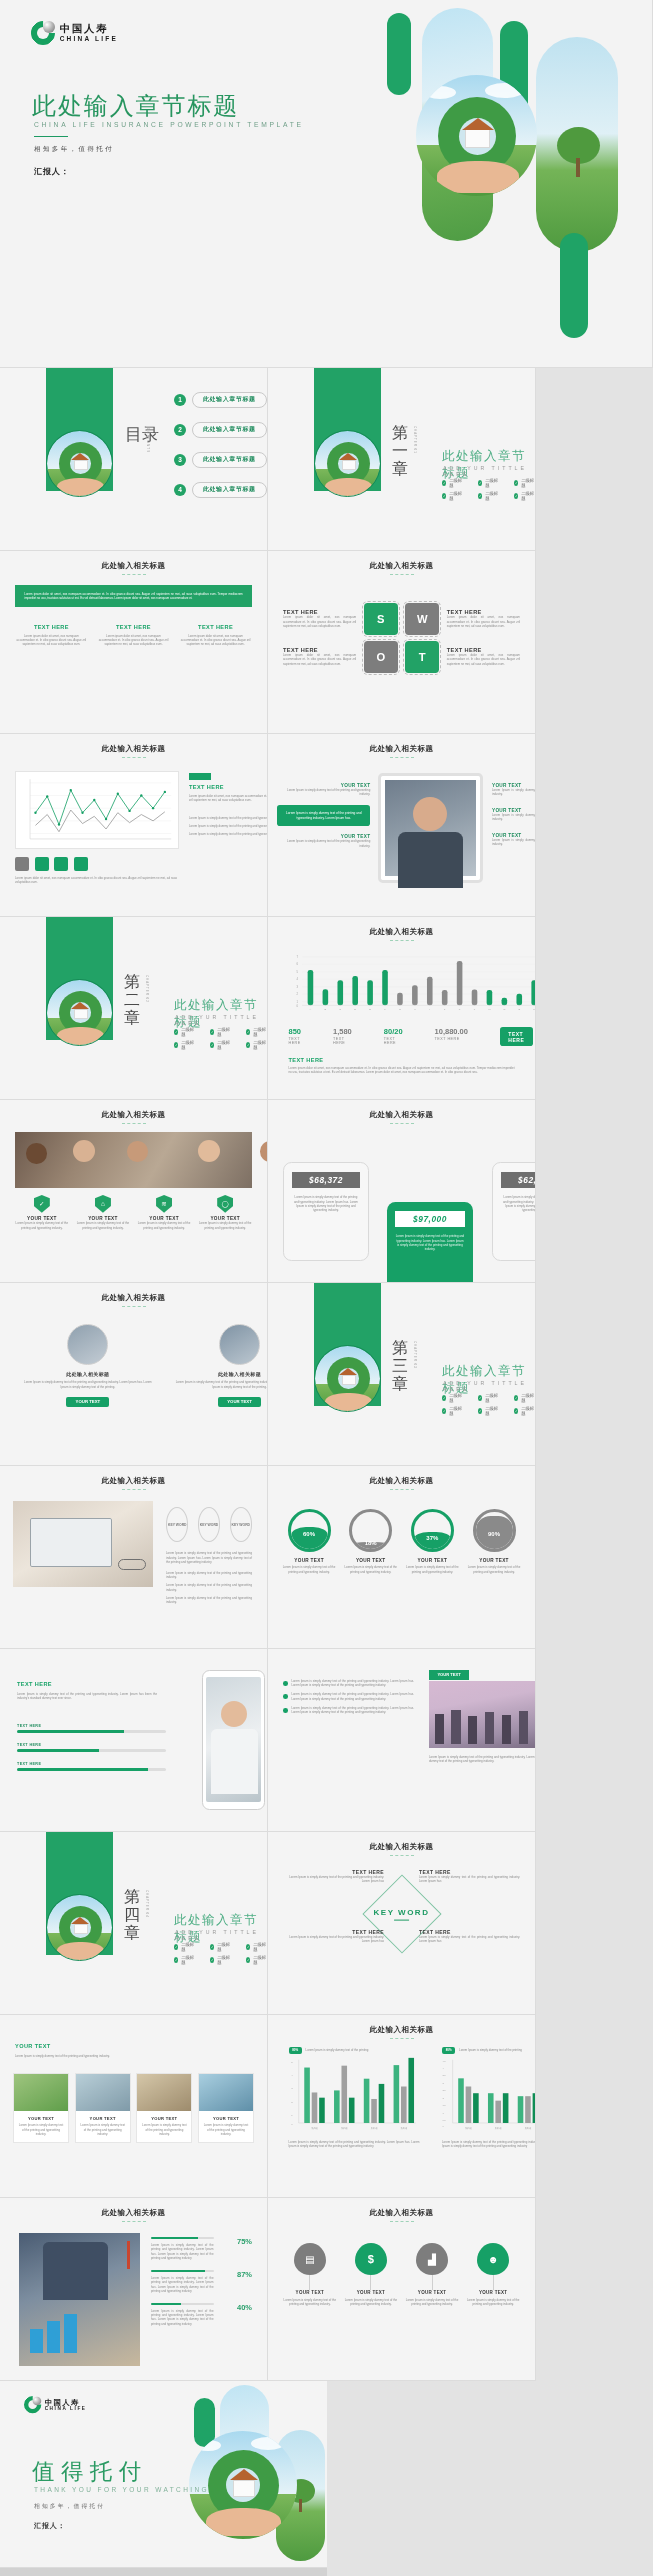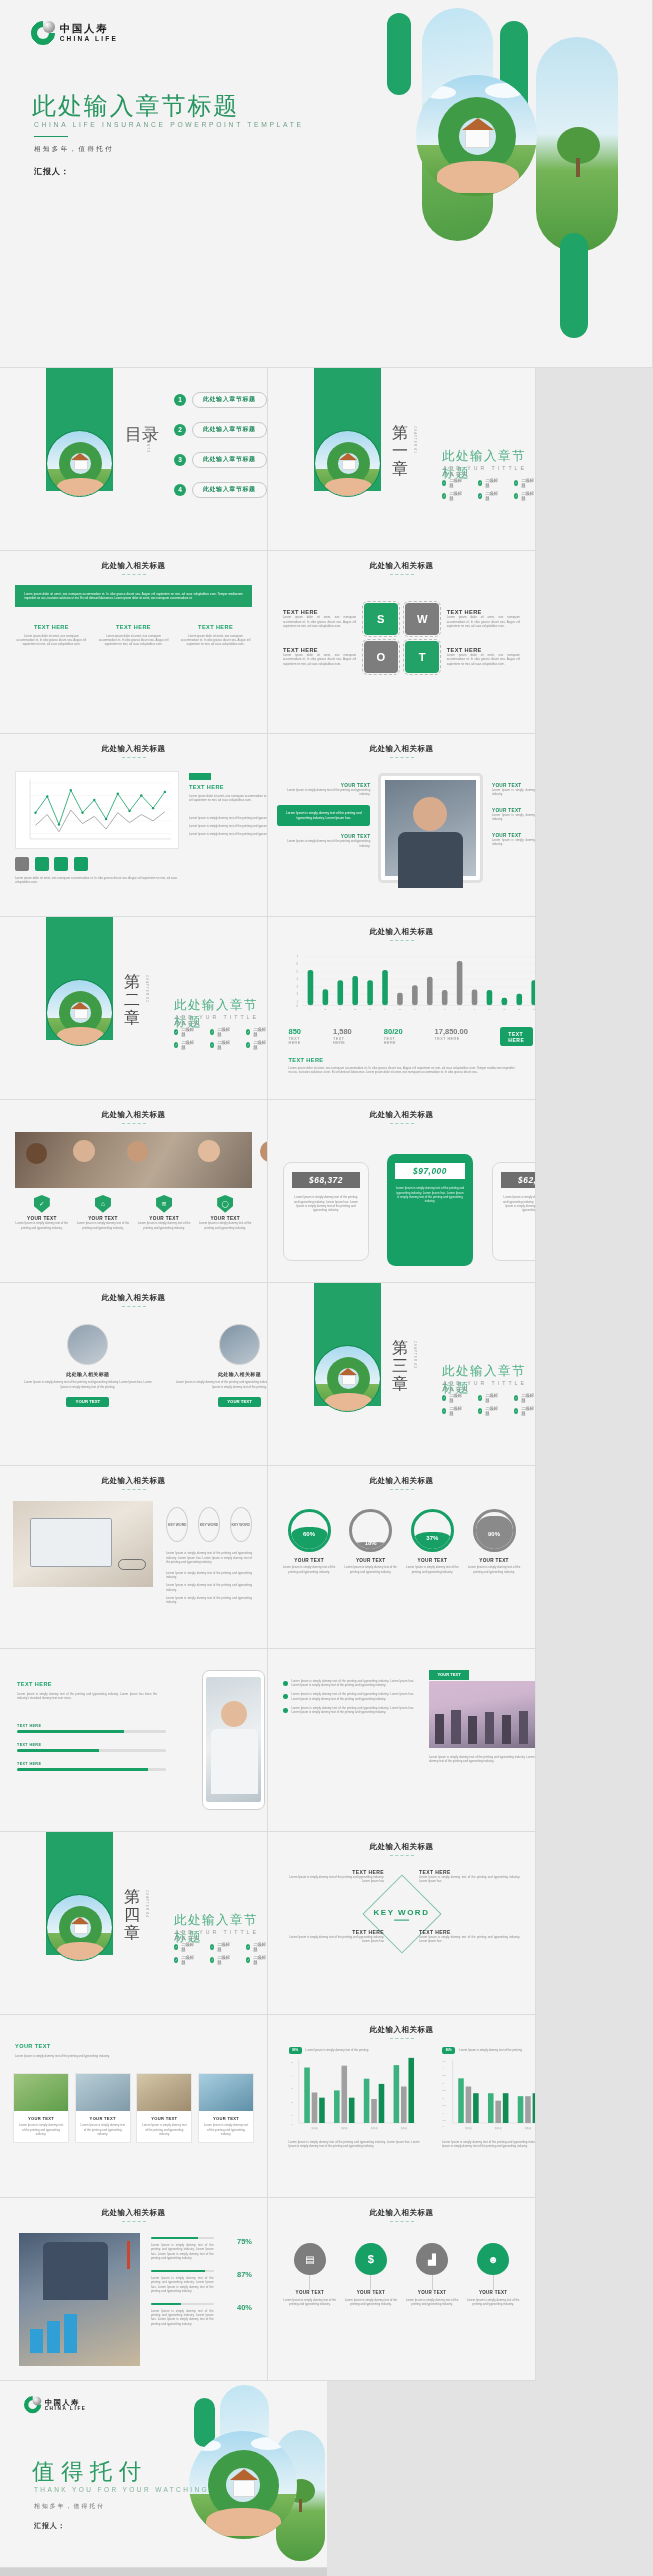--- a/index.html
+++ b/index.html
@@ -563,21 +563,21 @@
       </div>
       <div class="stat">
         <div class="v grey">1,580</div>
         <div class="l">TEXT HERE</div>
       </div>
       <div class="stat">
         <div class="v green">80/20</div>
         <div class="l">TEXT HERE</div>
       </div>
       <div class="stat">
-        <div class="v grey">17,850.00</div>
+        <div class="v grey">10,880.00</div>
         <div class="l">TEXT HERE</div>
       </div>
       <div style="background:#16a066;color:#fff;font-size:5px;font-weight:bold;padding:3.7px 8.4px;border-radius:2.8px;letter-spacing:0.5px;margin-left:auto;">TEXT HERE</div>
     </div>
 
     <div class="th" style="position:absolute;left:20.5px;top:140px;">TEXT HERE</div>
     <div class="lorem" style="position:absolute;left:20.5px;right:20.5px;top:149px;">Lorem ipsum dolor sit amet, eos numquam accommodare et. In cibo graeco dicunt sea. Augue zril sapientem ne mei, ad suas voluptatibus eum. Tempor mediocrem imperdiet no usu, tractatos salutatus ut est. Eu vel detraxit laboramus. Lorem ipsum dolor sit amet, eos numquam accommodare et. In cibo graeco dicunt sea.</div>
   </div>
 
   <div class="slide">
@@ -614,21 +614,21 @@
     </div>
   </div>
 
   <div class="slide">
     <div class="sl-title">此处输入相关标题</div>
     <div class="sl-title-rule"></div>
     <div class="price-card plain" style="left:15px;">
       <div class="price-tag dark">$68,372</div>
       <div class="lorem c" style="margin-top:7.5px;">Lorem Ipsum is simply dummy text of the printing and typesetting industry. Lorem Ipsum has. Lorem Ipsum is simply dummy text of the printing and typesetting industry.</div>
     </div>
-    <div class="price-card hero" style="left:119px;">
+    <div class="price-card hero" style="left:119px;margin-top:48px;">
       <div class="price-tag white">$97,000</div>
       <div class="lorem c" style="margin-top:7.5px;color:#e6f5ee;">Lorem Ipsum is simply dummy text of the printing and typesetting industry. Lorem Ipsum has. Lorem Ipsum is simply dummy text of the printing and typesetting industry.</div>
     </div>
     <div class="price-card plain" style="left:224px;">
       <div class="price-tag dark">$62,397</div>
       <div class="lorem c" style="margin-top:7.5px;">Lorem Ipsum is simply dummy text of the printing and typesetting industry. Lorem Ipsum has. Lorem Ipsum is simply dummy text of the printing and typesetting industry.</div>
     </div>
   </div>
 
   <div class="slide">

